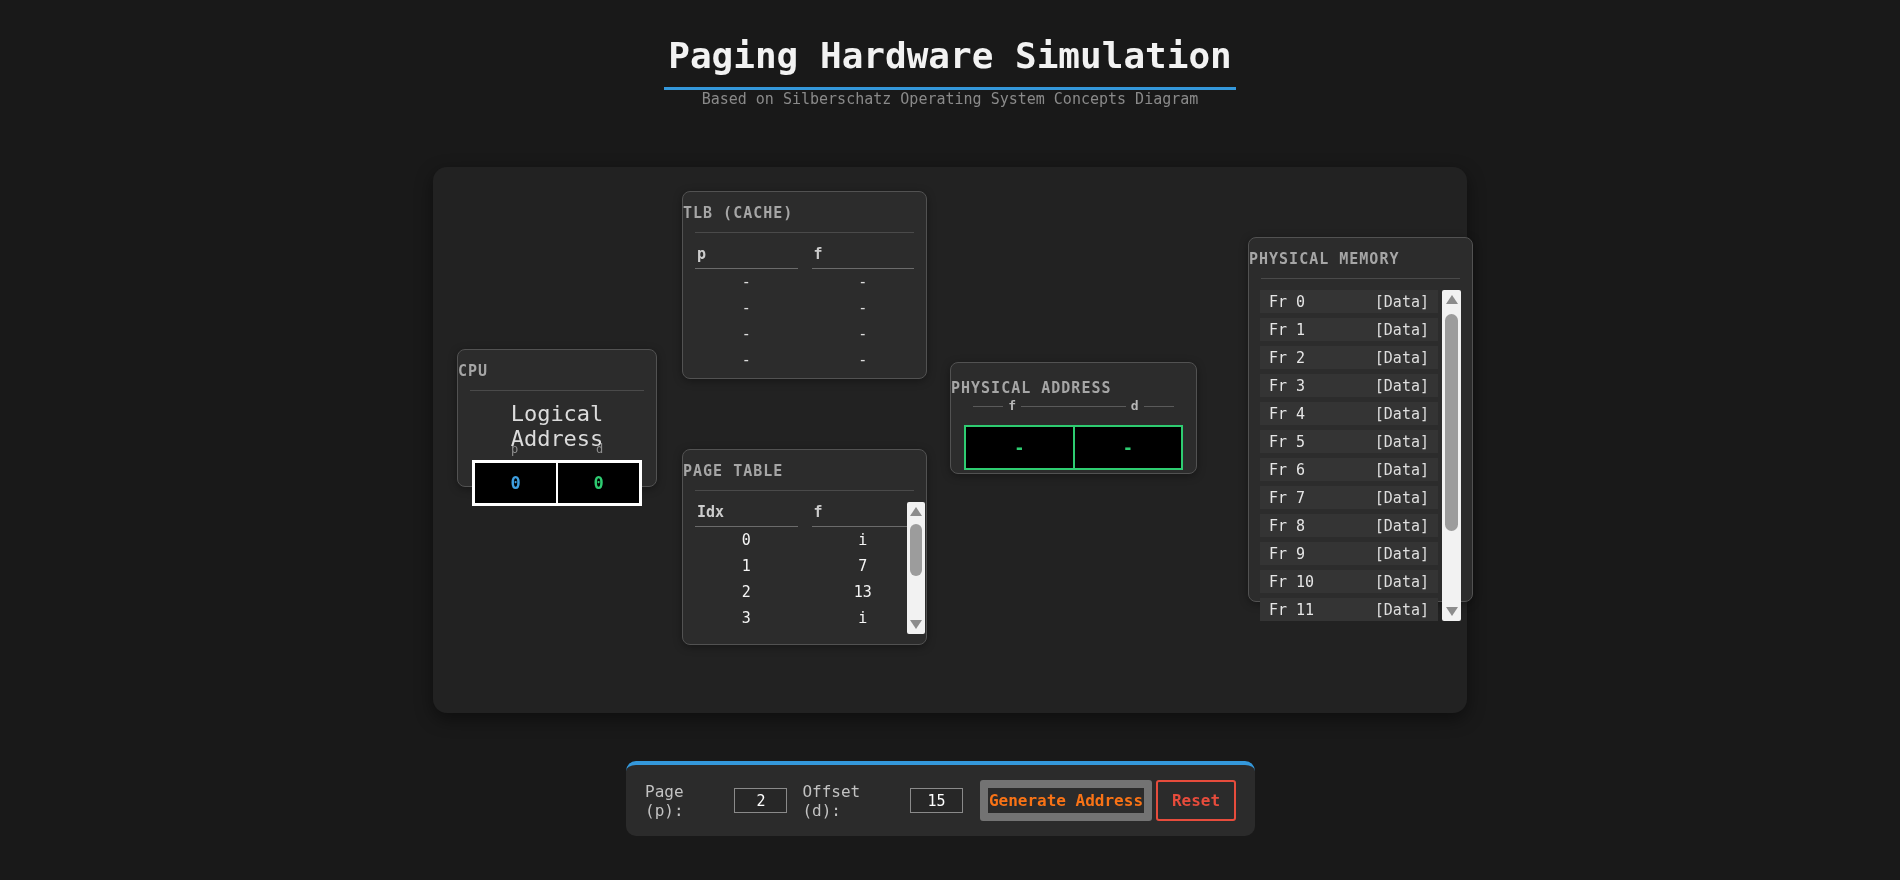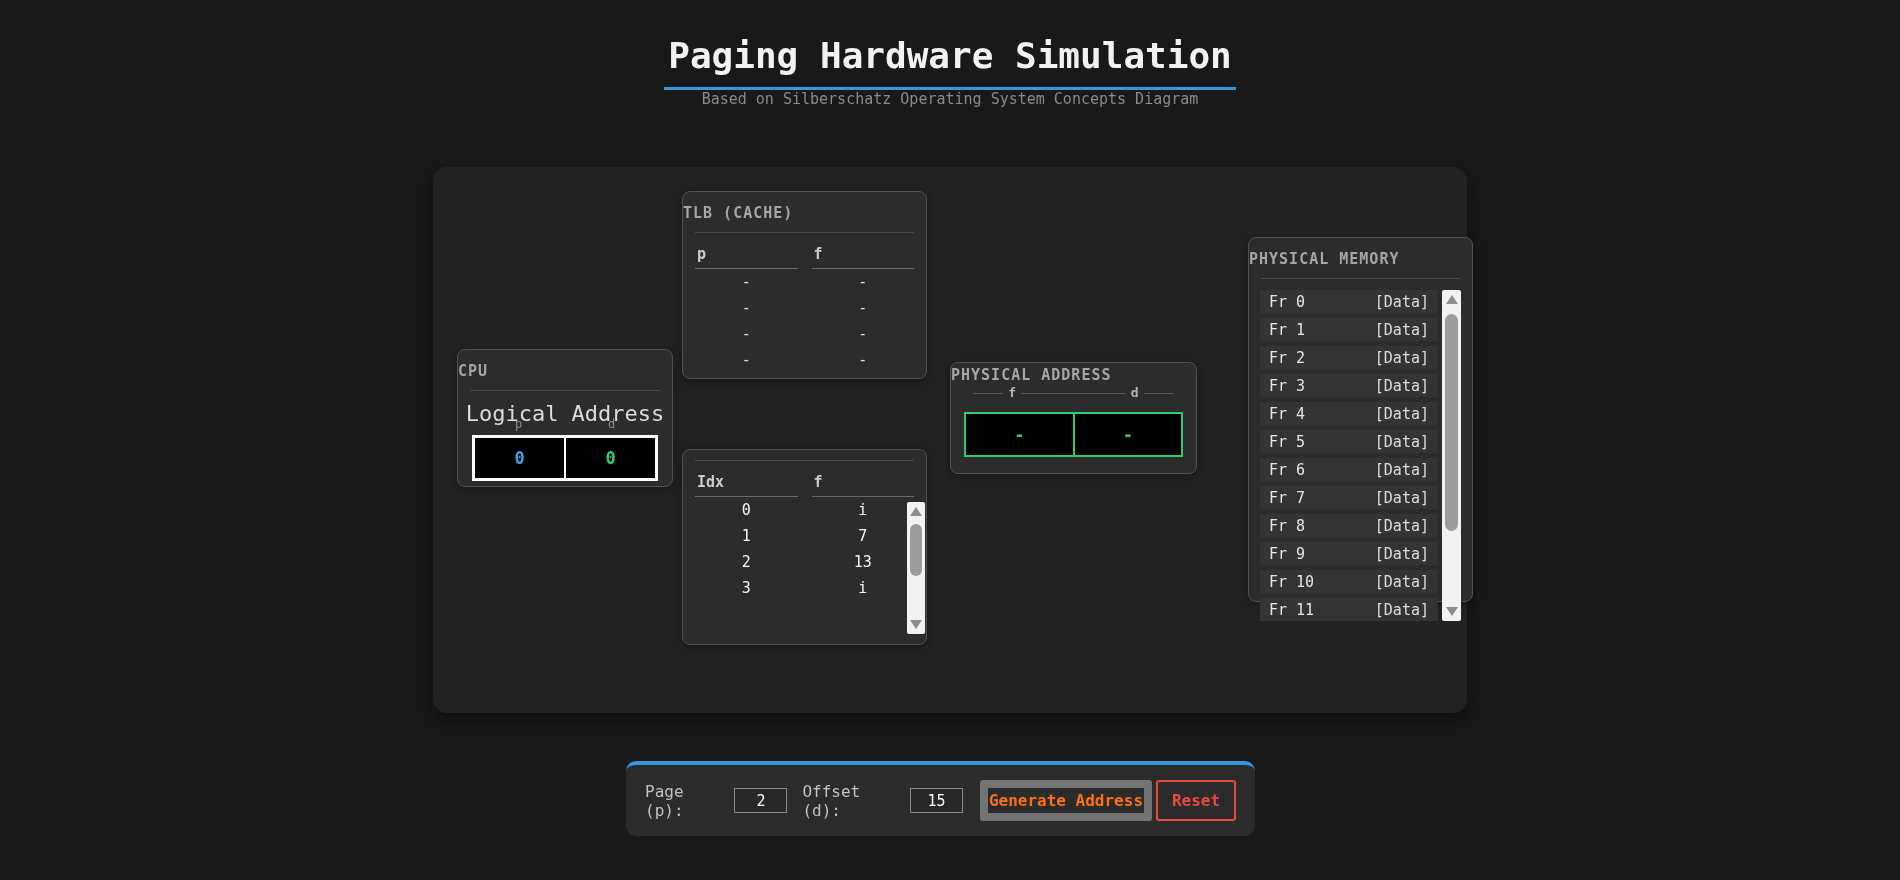--- a/index.html
+++ b/index.html
@@ -16,21 +16,21 @@
   .stage { position:absolute; left:433px; top:167px; width:1034px; height:546px;
            background:#222222; border-radius:14px; box-shadow:0 6px 18px rgba(0,0,0,.45); }
 
   .box { position:absolute; background:#2c2c2c; border:1px solid #525252; border-radius:8px;
          box-shadow:0 2px 8px rgba(0,0,0,.35); }
   .box-title { font-size:15px; font-weight:bold; color:#a6a6a6;
                letter-spacing:1px; padding-top:12px; }
   .divider { height:1px; background:#4a4a4a; margin:10px 12px; }
 
   
-  .box.cpu { left:24px; top:182px; width:216px; height:138px; }
+  .box.cpu { left:24px; top:182px; width:200px; height:138px; }
   .cpu-label { position:relative; z-index:2; text-align:center; font-size:22px; color:#dcdcdc; margin-top:3px; }
   .cpu-pd { display:flex; margin:-9px 14px 2px; }
   .cpu-pd span { flex:1; text-align:center; font-size:12px; color:#8f8f8f; }
   .addr-box { display:flex; background:#000; }
   .addr-box .cell { flex:1; display:flex; align-items:center; justify-content:center;
                     font-size:17px; font-weight:bold; }
   .cpu .addr-box { margin:4px 14px 0; height:46px; border:3px solid #ffffff; }
   .cpu .cell-p { color:#3f9fe0; border-right:2px solid #ffffff; }
   .cpu .cell-d { color:#2ecc71; }
 
@@ -39,21 +39,21 @@
   .box.pagetable { left:249px; top:282px; width:245px; height:196px; }
   .cols { display:flex; padding:0 12px; gap:14px; }
   .col { flex:1; }
   .col-header { font-size:15px; font-weight:bold; color:#cccccc;
                 border-bottom:1px solid #6b6b6b; padding:2px 2px 5px; }
   .col-cell { height:26px; line-height:26px; text-align:center; color:#dddddd; font-size:15px; }
   .pagetable .col-cell { color:#f5f5f5; }
 
   
   .box.physaddr { left:517px; top:195px; width:247px; height:112px; }
-  .physaddr .box-title { padding-top:3px; }
+  .physaddr .box-title { padding-top:16px; }
   .label-line { position:relative; height:16px; margin:1px 0 0; }
   .label-line .line { position:absolute; left:22px; right:22px; top:8px; height:1px; background:#5a5a5a; }
   .label-line .labels { position:relative; display:flex; }
   .label-line .labels span { flex:1; text-align:center; font-size:13px; font-weight:bold; color:#b8b8b8; }
   .label-line .labels b { background:#2c2c2c; padding:0 5px; font-weight:bold; }
   .physaddr .addr-box { margin:11px 13px 0; height:45px; border:2px solid #2ecc71; }
   .physaddr .cell { color:#2ecc71; }
   .physaddr .cell-f { border-right:2px solid #2ecc71; }
 
   
@@ -139,20 +139,21 @@
         <div class="col-cell">-</div>
             <div class="col-cell">-</div>
             <div class="col-cell">-</div>
             <div class="col-cell">-</div>
           </div>
       </div>
     </div>
   </div>
 
   <div class="box pagetable">
+    <div class="box-title">PAGE TABLE</div>
     <div class="divider"></div>
     <div class="cols">
       <div class="col">
         <div class="col-header">Idx</div>
         <div>
 
         <div class="col-cell">0</div>
             <div class="col-cell">1</div>
             <div class="col-cell">2</div>
             <div class="col-cell">3</div>

